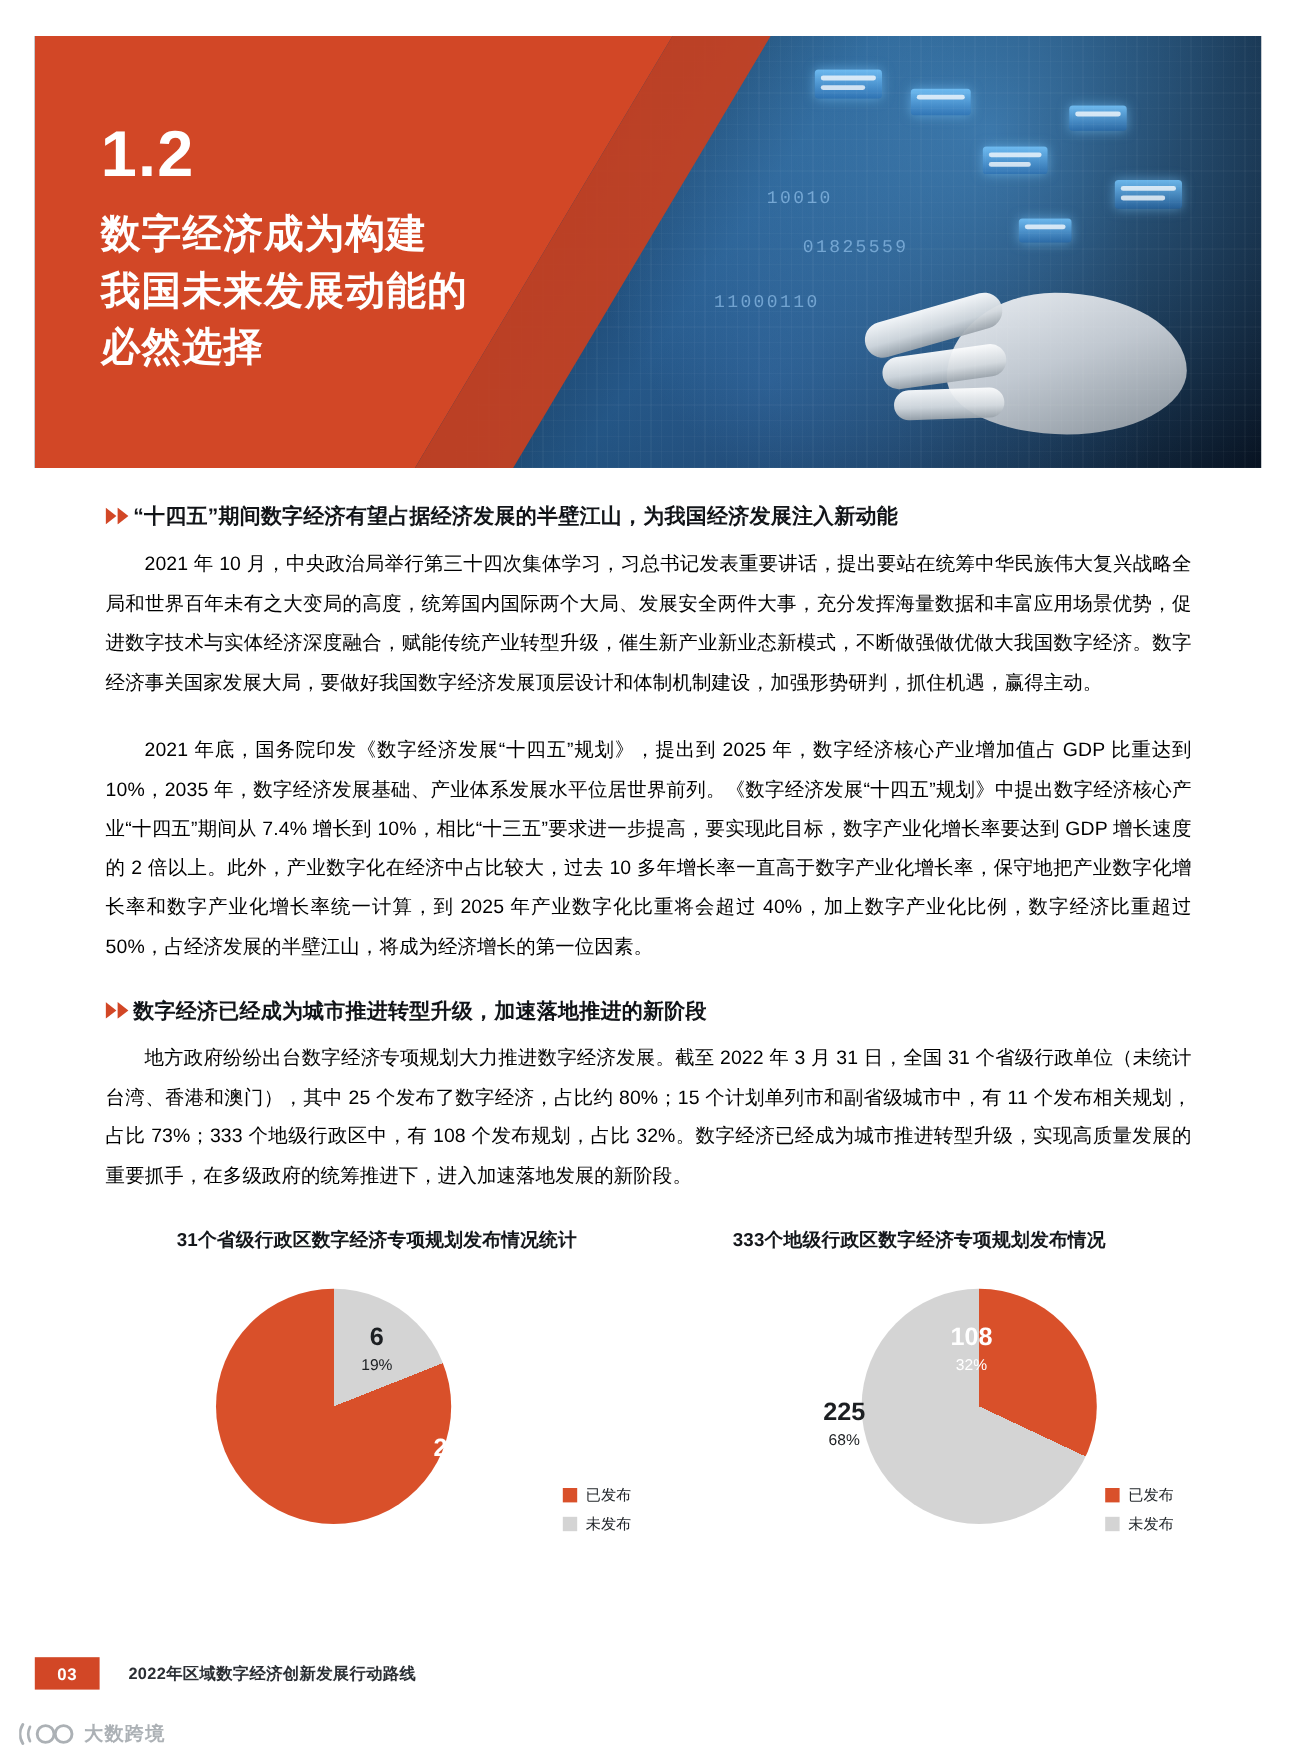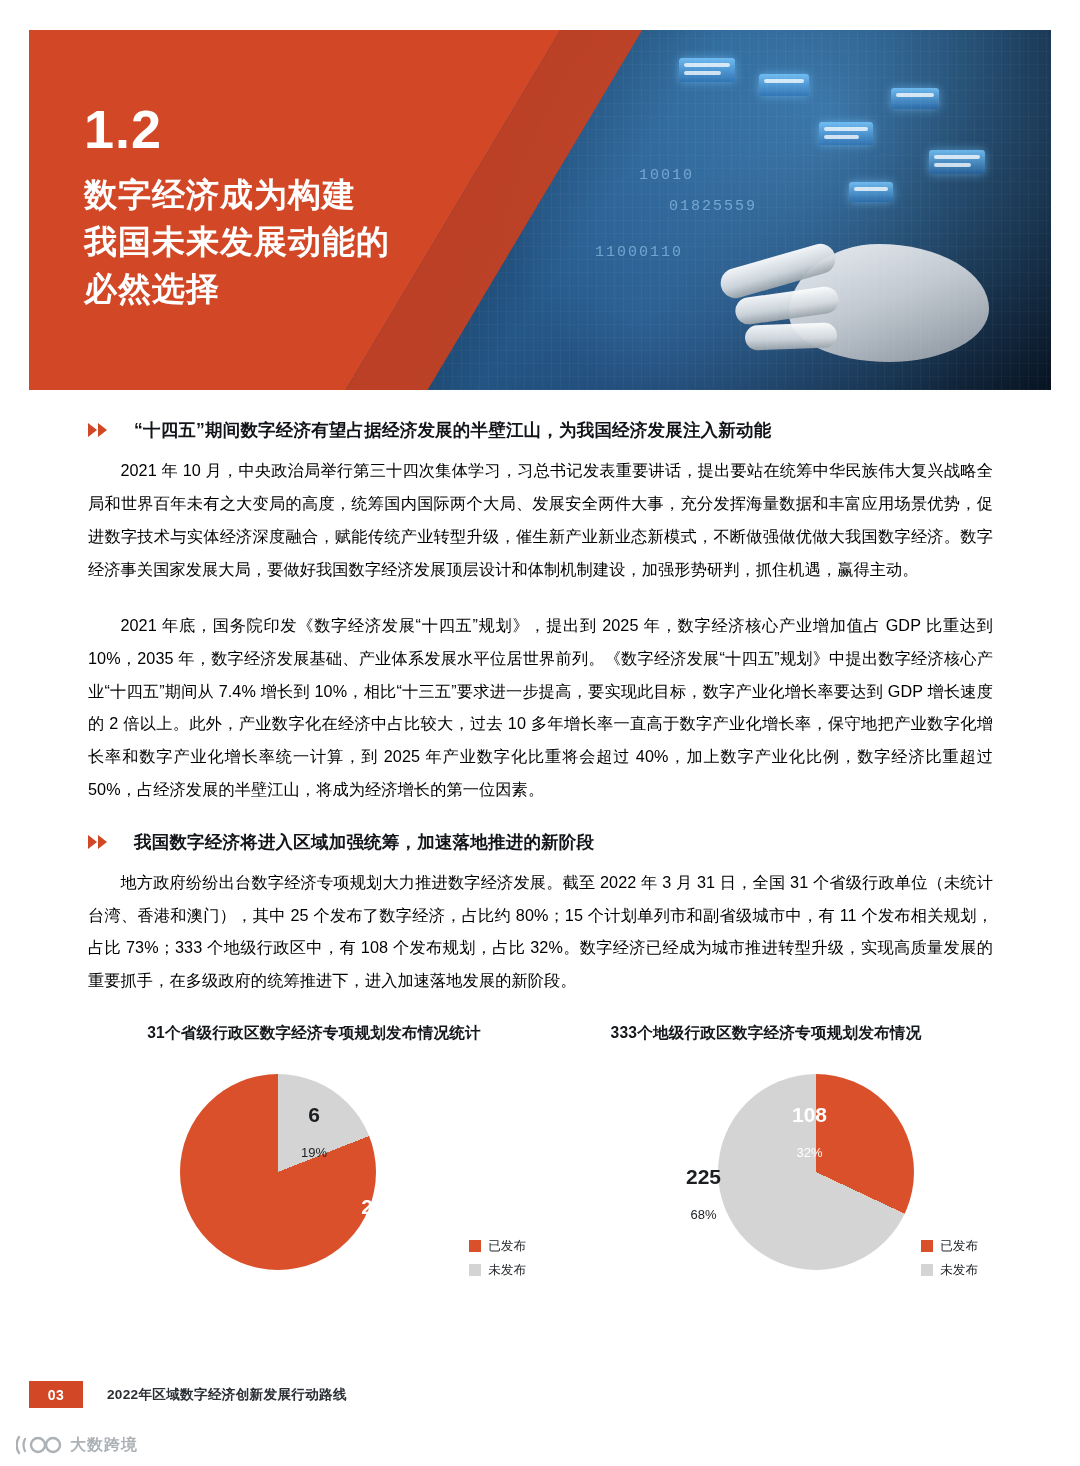--- a/index.html
+++ b/index.html
@@ -101,21 +101,21 @@
     font-size: 33px;
     font-weight: bold;
     line-height: 1.42;
     letter-spacing: 1px;
     white-space: pre-line;
   }
 
   
   .content { position: absolute; left: 88px; top: 418px; width: 905px; }
 
-  .h-row { display: flex; align-items: flex-start; gap: 26px; margin-bottom: 11px; }
+  .h-row { display: flex; align-items: flex-start; gap: 3px; margin-bottom: 11px; }
   .arrow-icon { flex: 0 0 auto; margin-top: 5px; }
   .sec-head {
     font-size: 17.5px;
     font-weight: bold;
     color: #111418;
     line-height: 1.45;
     letter-spacing: .2px;
   }
   p.para {
     margin: 0 0 24px 0;
@@ -143,21 +143,21 @@
     position: absolute;
     width: 196px;
     height: 196px;
     border-radius: 50%;
     top: 12px;
   }
   .pie.left { left: 92px; }
   .pie.right { left: 178px; }
   .pie-lbl { position: absolute; text-align: center; line-height: 1.25; }
   .pie-lbl .v { font-size: 21px; font-weight: bold; }
-  .pie-lbl .p { font-size: 13px; margin-top: 17px; }
+  .pie-lbl .p { font-size: 13px; margin-top: 2px; }
   .legend {
     position: absolute;
     right: 14px;
     bottom: 8px;
     font-size: 12.6px;
     color: #23272b;
   }
   .leg-row { display: flex; align-items: center; gap: 7px; margin-bottom: 7px; }
   .swatch { width: 12px; height: 12px; flex: 0 0 auto; }
 
@@ -201,21 +201,21 @@
     font-weight: bold;
     color: #9aa0a6;
     letter-spacing: 1px;
   }
 </style>
 </head>
 <body>
 
 <div class="hero">
   <div class="hero-photo">
-    <span class="hero-digits" style="left:610px; top:137px;">10010</span>
+    <span class="hero-digits" style="left:610px; top:127px;">10010</span>
     <span class="hero-digits" style="left:640px; top:168px;">01825559</span>
     <span class="hero-digits" style="left:566px; top:214px;">11000110</span>
 
     <span class="chip" style="left:650px; top:28px; width:56px; height:24px;">
         <i></i>
         <i class="b"></i>
       </span>
     <span class="chip" style="left:730px; top:44px; width:50px; height:22px;">
         <i></i>
       </span>
@@ -264,21 +264,21 @@
   <p class="para">2021 年 10 月，中央政治局举行第三十四次集体学习，习总书记发表重要讲话，提出要站在统筹中华民族伟大复兴战略全局和世界百年未有之大变局的高度，统筹国内国际两个大局、发展安全两件大事，充分发挥海量数据和丰富应用场景优势，促进数字技术与实体经济深度融合，赋能传统产业转型升级，催生新产业新业态新模式，不断做强做优做大我国数字经济。数字经济事关国家发展大局，要做好我国数字经济发展顶层设计和体制机制建设，加强形势研判，抓住机遇，赢得主动。</p>
   <p class="para">2021 年底，国务院印发《数字经济发展“十四五”规划》，提出到 2025 年，数字经济核心产业增加值占 GDP 比重达到 10%，2035 年，数字经济发展基础、产业体系发展水平位居世界前列。《数字经济发展“十四五”规划》中提出数字经济核心产业“十四五”期间从 7.4% 增长到 10%，相比“十三五”要求进一步提高，要实现此目标，数字产业化增长率要达到 GDP 增长速度的 2 倍以上。此外，产业数字化在经济中占比较大，过去 10 多年增长率一直高于数字产业化增长率，保守地把产业数字化增长率和数字产业化增长率统一计算，到 2025 年产业数字化比重将会超过 40%，加上数字产业化比例，数字经济比重超过 50%，占经济发展的半壁江山，将成为经济增长的第一位因素。</p>
 
   <div class="h-row">
     <span class="arrow-icon">
       <svg width="20" height="14" viewBox="0 0 20 14">
         <path d="M0 0 L9 7 L0 14 Z" fill="#d24726"></path>
         <path d="M10 0 L19 7 L10 14 Z" fill="#d24726"></path>
       </svg>
     </span>
-    <div class="sec-head">我国数字经济将进入区域加强统筹，加速落地推进的新阶段</div>
+    <div class="sec-head">数字经济已经成为城市推进转型升级，加速落地推进的新阶段</div>
   </div>
   <p class="para tight">地方政府纷纷出台数字经济专项规划大力推进数字经济发展。截至 2022 年 3 月 31 日，全国 31 个省级行政单位（未统计台湾、香港和澳门），其中 25 个发布了数字经济，占比约 80%；15 个计划单列市和副省级城市中，有 11 个发布相关规划，占比 73%；333 个地级行政区中，有 108 个发布规划，占比 32%。数字经济已经成为城市推进转型升级，实现高质量发展的重要抓手，在多级政府的统筹推进下，进入加速落地发展的新阶段。</p>
 
   <div class="charts">
 
     <div class="chart-block">
       <div class="chart-title">31个省级行政区数字经济专项规划发布情况统计</div>
       <div class="pie-wrap">
         <div class="pie left" style="background: conic-gradient(from 0deg, #d4d4d4 0deg 68.4deg, #d9502a 68.4deg 360deg);"></div>
         <div class="pie-lbl" style="left:213px; top:40px; color:#1c1f22;">

